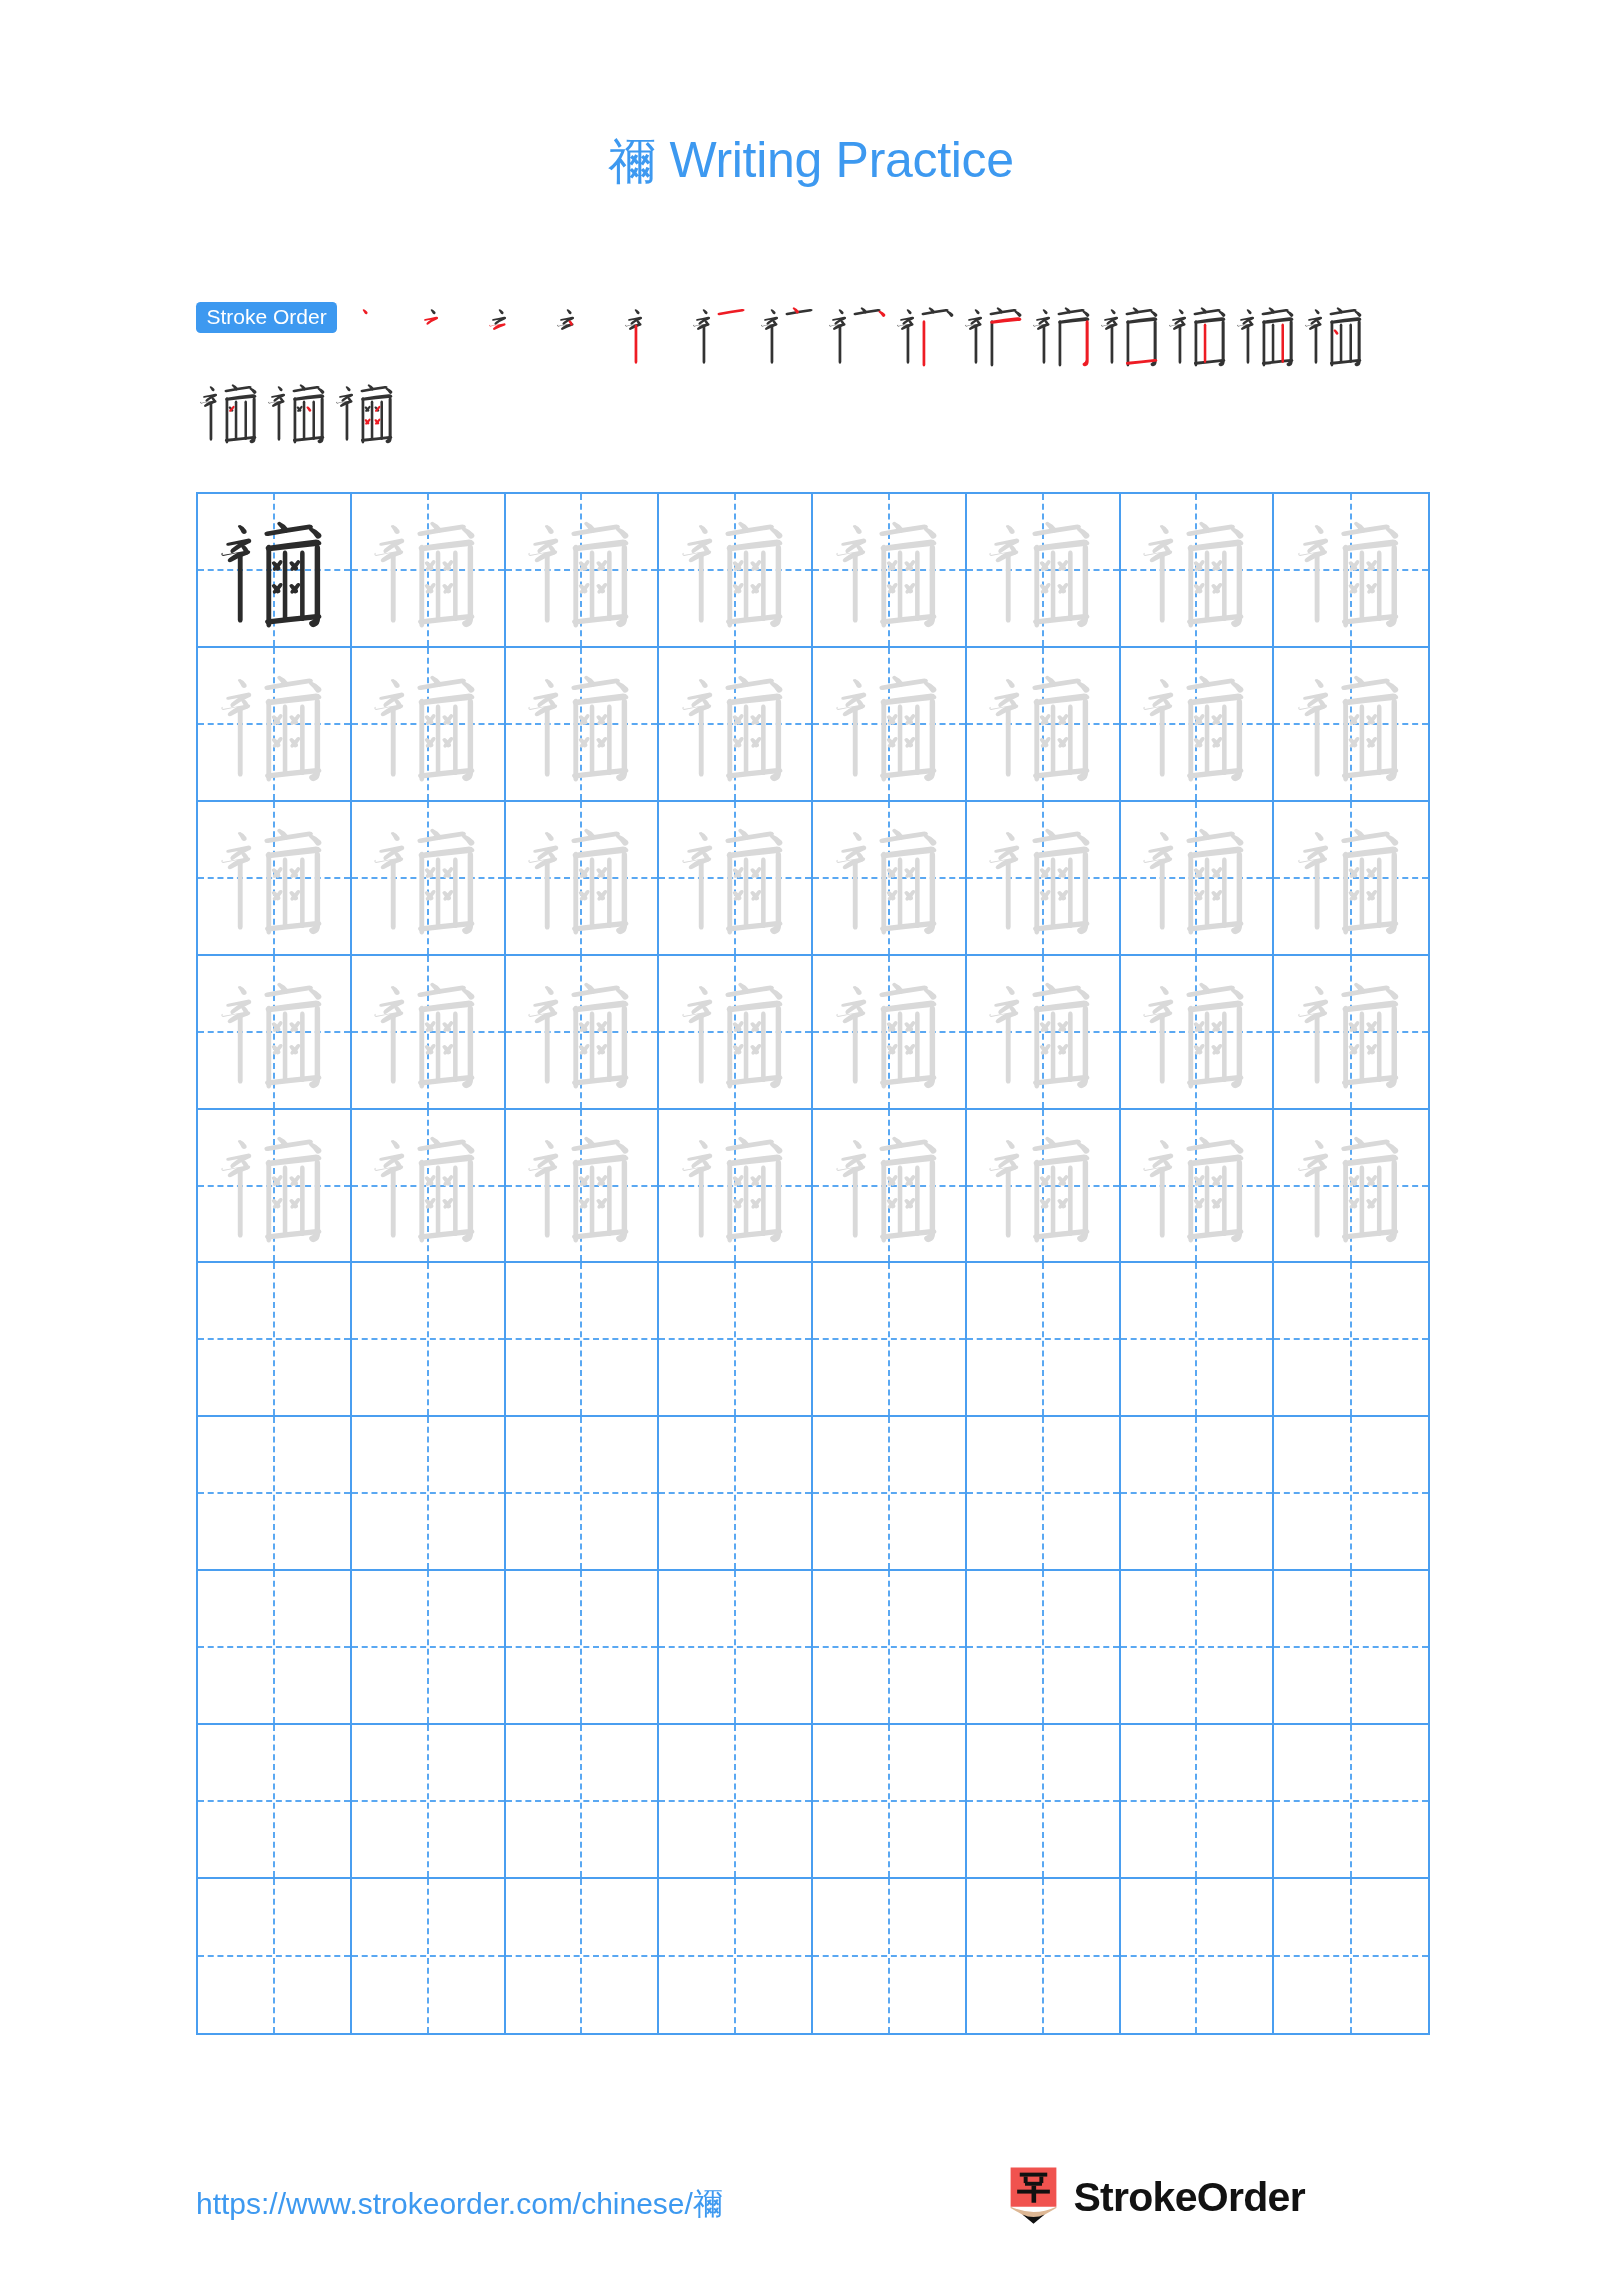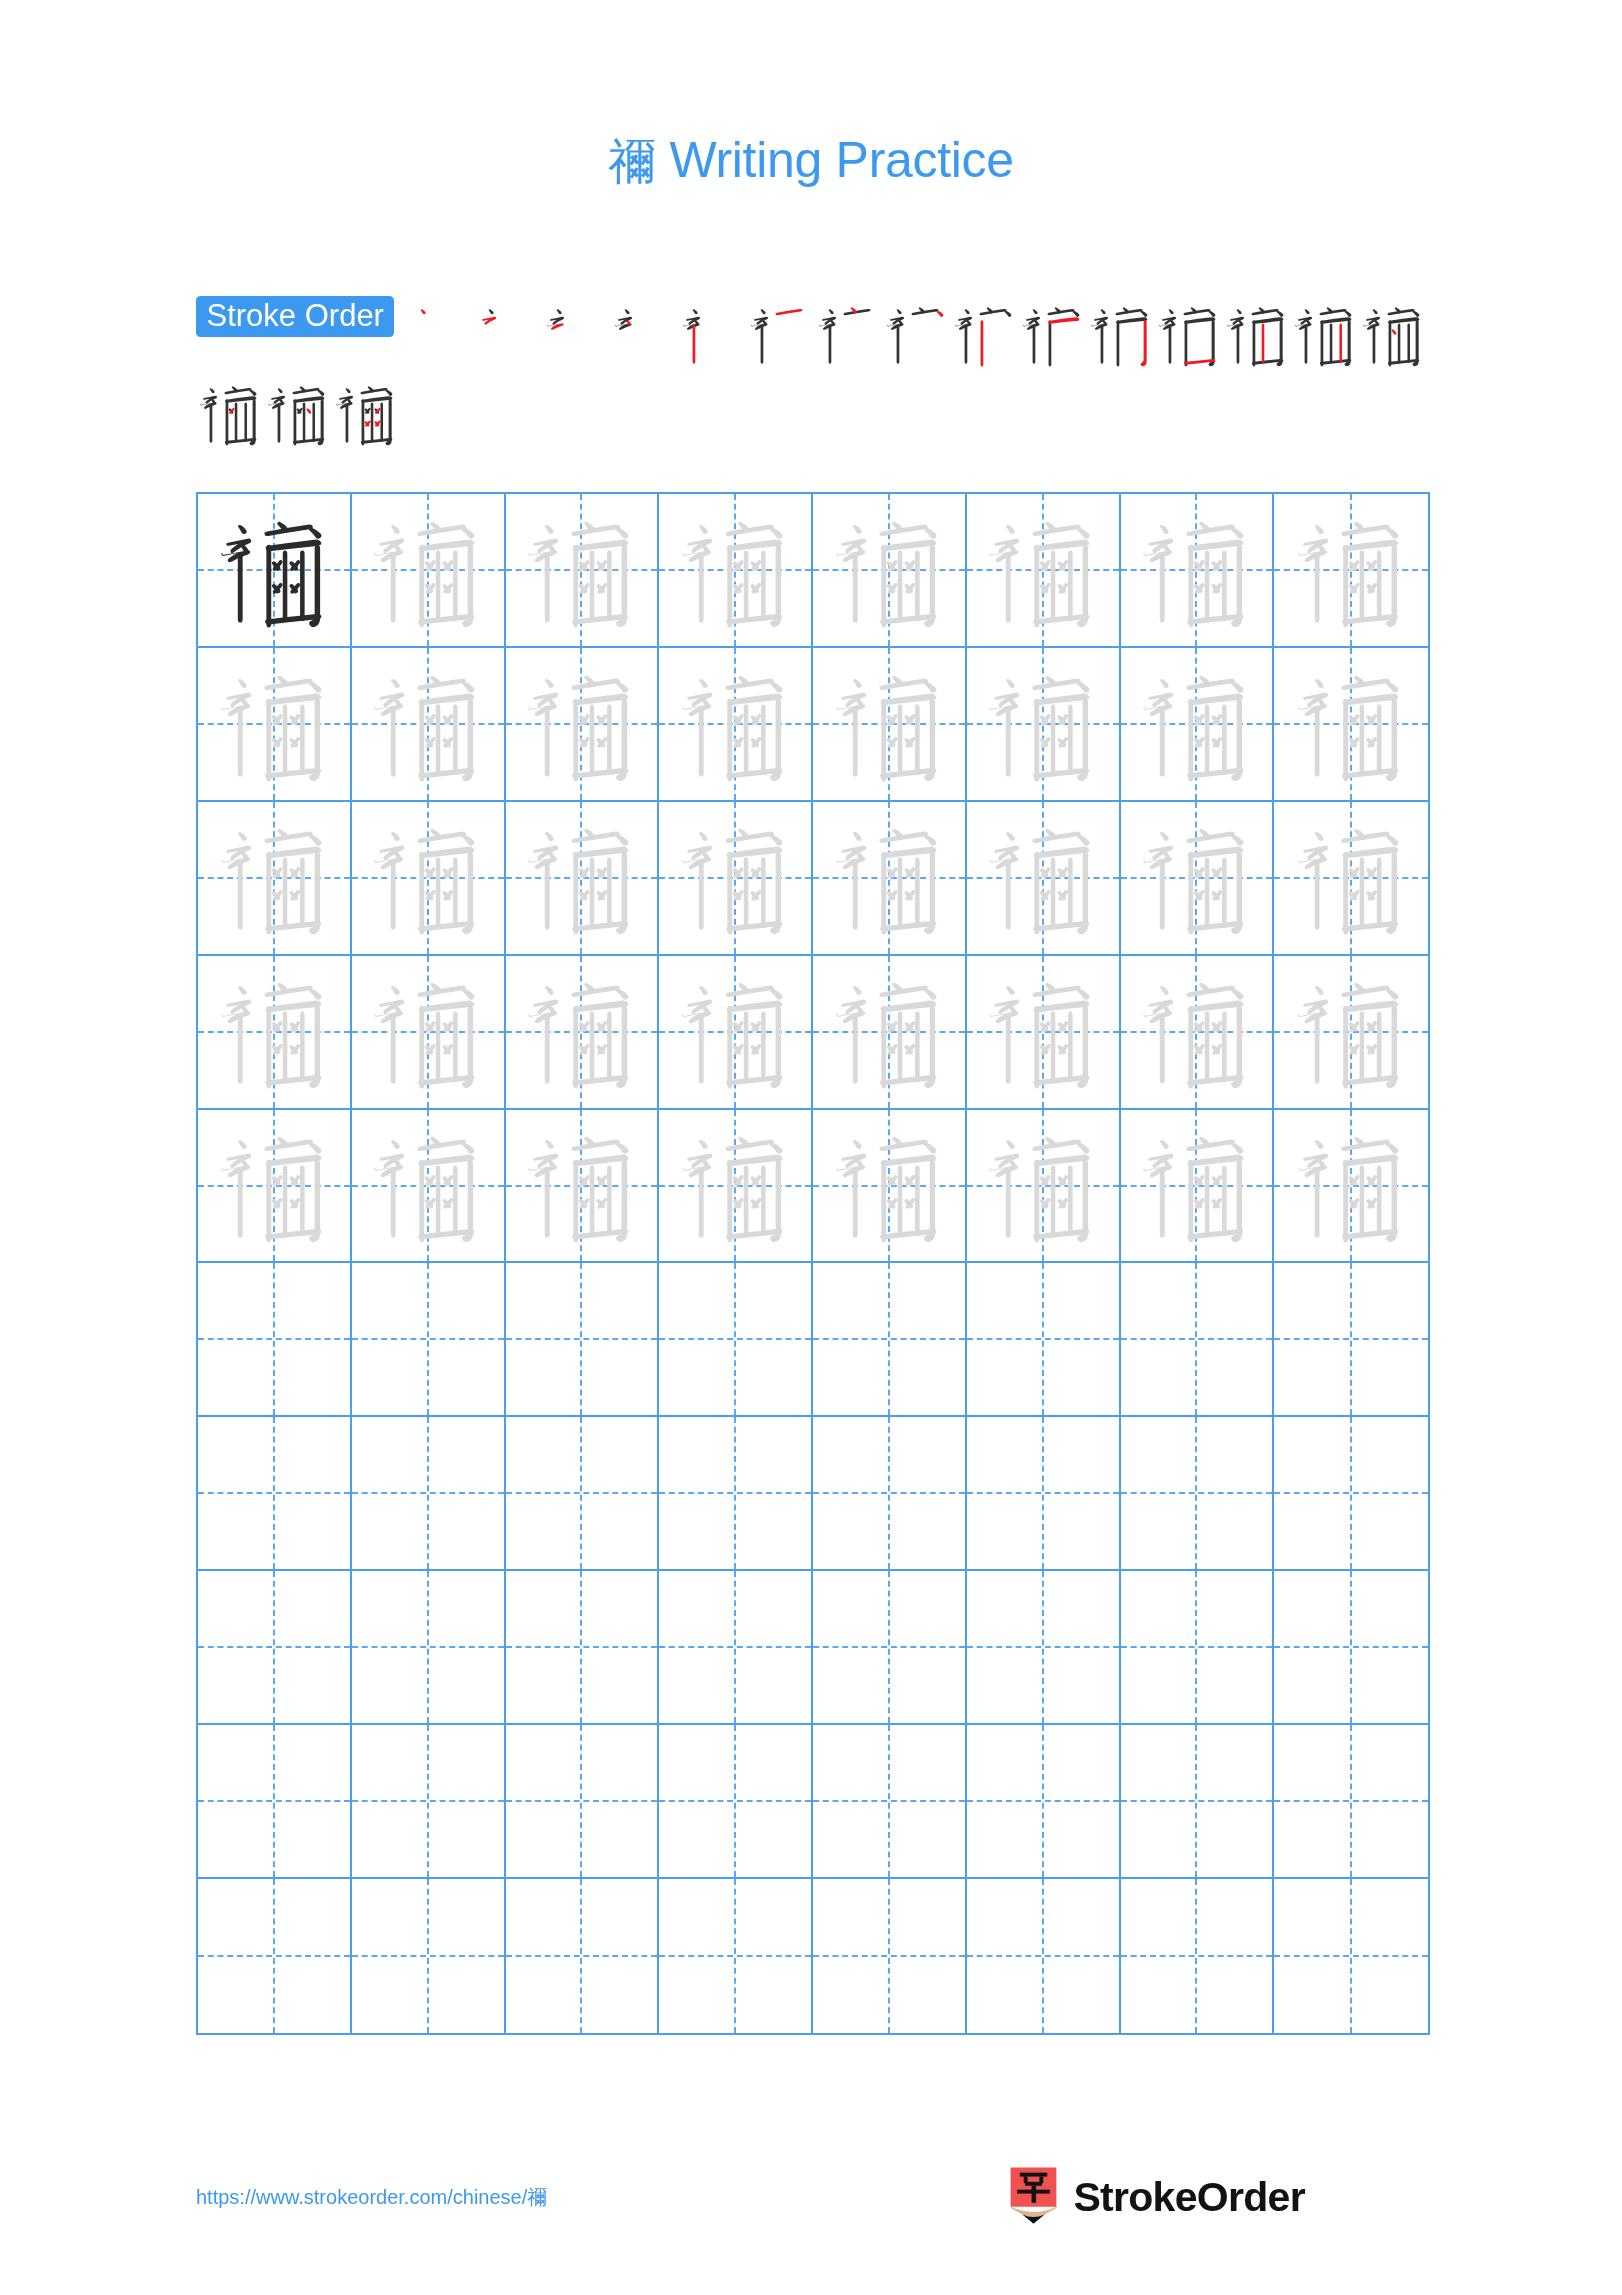--- a/index.html
+++ b/index.html
@@ -49,21 +49,21 @@
 
   .stroke-flow {
     display: block;
     line-height: 77px;
   }
 
   .so-badge {
     display: inline-block;
     background: #3d99f0;
     color: #ffffff;
-    font-size: 31px;
+    font-size: 21px;
     font-weight: 400;
     padding: 3.9px 10.5px 6.5px 10.5px;
     border-radius: 4.6px;
     line-height: 1.0;
     vertical-align: 14.4px;
     margin-right: 9.2px;
     white-space: nowrap;
   }
 
   .stroke-step {
@@ -122,21 +122,21 @@
     justify-content: center;
     z-index: 2;
   }
   .cell .glyph svg { width: 86%; height: 86%; display: block; }
 
   
   .footer-url {
     position: absolute;
     left: 196px;
     top: 2184px;
-    font-size: 20px;
+    font-size: 30px;
     color: #3d99f0;
     white-space: nowrap;
   }
   .footer-url .han {
     font-family: "DejaVu Sans", "Liberation Sans", sans-serif;
   }
 
   .brand {
     position: absolute;
     left: 1008px;

